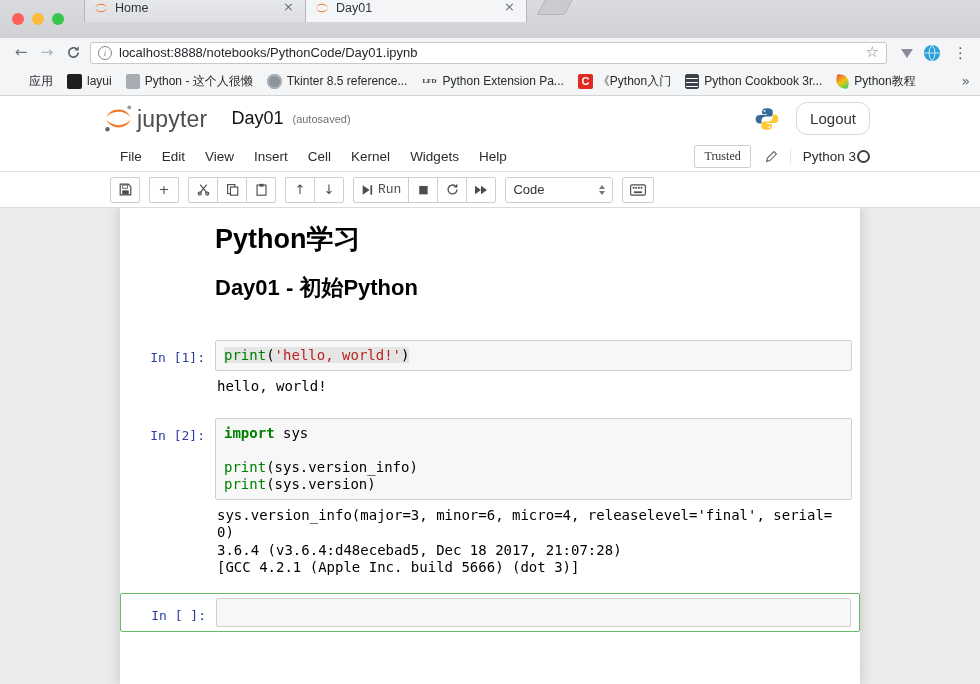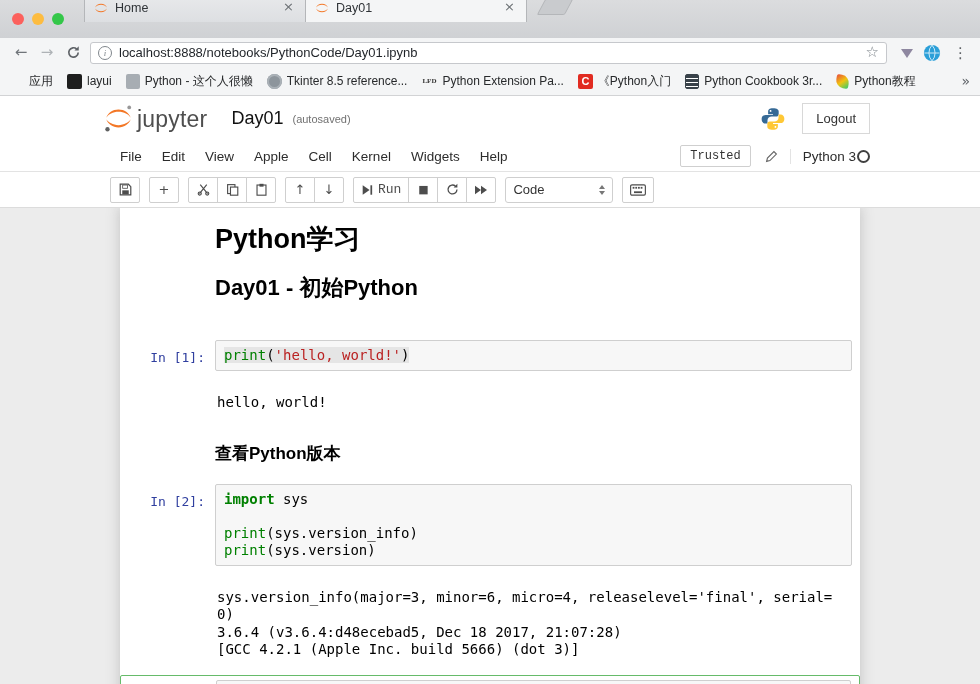--- a/index.html
+++ b/index.html
@@ -60,28 +60,28 @@
   .ic-feather { width:13px; height:13px; border-radius:2px 8px 2px 8px; background:linear-gradient(135deg,#e84c3d 0%,#f1c40f 50%,#2ecc71 100%); transform:rotate(10deg); }
   .bk-more { margin-left:8px; color:#5f6368; font-size:14px; flex:none; }
 
   
   .jp-header { height:45px; display:flex; align-items:center; padding:0 110px 0 104px; background:#fff; flex:none; }
   .jp-logo { display:flex; align-items:flex-end; gap:4px; }
   .jp-word { font-size:23px; color:#4e4e4e; letter-spacing:.2px; line-height:1; padding-bottom:2px; }
   .nb-title { margin-left:24px; font-size:18px; color:#111; }
   .autosave { margin-left:9px; font-size:11px; color:#717171; }
   .hdr-right { margin-left:auto; display:flex; align-items:center; gap:16px; }
-  .logout-btn { background:#fff; border:1px solid #d8d8d8; border-radius:0; padding:7px 13px; font-size:13px; color:#333; font-family:inherit; }
+  .logout-btn { background:#fff; border:1px solid #d8d8d8; border-radius:11px; padding:7px 13px; font-size:15px; color:#333; font-family:inherit; }
 
   
   .jp-menubar { height:31px; border-bottom:1px solid #e3e3e3; display:flex; align-items:center; padding:0 110px 0 112px; flex:none; background:#fff; }
   .menu-item { padding:0 10px; font-size:13.5px; color:#2c2c2c; }
   .menu-item:first-child { padding-left:8px; }
   .mb-right { margin-left:auto; display:flex; align-items:center; }
-  .trusted-btn { border:1px solid #cfcfcf; background:#fff; border-radius:2px; padding:3px 9px; font-size:12px; color:#333; font-family:Liberation Mono, monospace; }
+  .trusted-btn { border:1px solid #cfcfcf; background:#fff; border-radius:2px; padding:3px 9px; font-size:12px; color:#333; font-family:Liberation Serif, serif; }
   .mode-ind { margin:0 12px 0 14px; display:flex; }
   .kernel-ind { display:flex; align-items:center; gap:1px; border-left:1px solid #e3e3e3; padding-left:12px; }
   .kernel-name { font-size:13.5px; color:#2c2c2c; }
   .kernel-status { width:13px; height:13px; border:2px solid #404040; border-radius:50%; }
 
   
   .jp-toolbar { height:35px; display:flex; align-items:center; gap:9px; padding:0 110px; flex:none; background:#fff; }
   .tb-group { display:flex; }
   .tb-btn { height:26px; min-width:30px; padding:0 7px; background:#fff; border:1px solid #cfcfcf;
             display:flex; align-items:center; justify-content:center; gap:5px; color:#4d4d4d; font-size:13px; font-family:Liberation Mono, monospace; }
@@ -110,21 +110,21 @@
   .md-body h1 { font-size:27px; line-height:31px; margin:4px 0; color:#000; font-weight:bold; }
   .md-body h2 { font-size:22px; line-height:25px; margin:8px 0 4px; color:#000; font-weight:bold; }
   .md-body h3 { font-size:17px; line-height:20px; margin:20px 0 2px; color:#000; font-weight:bold; }
   .input-area { border:1px solid #cfcfcf; border-radius:2px; background:#f7f7f7; padding:6px 8px; min-height:29px; }
   .cm-line { font-family:"DejaVu Sans Mono","Liberation Mono",monospace; font-size:14px; line-height:17px; white-space:pre; color:#000; }
   .cm-line.blank { height:17px; }
   .tok-kw { color:#008000; font-weight:bold; }
   .tok-builtin { color:#008000; }
   .tok-str { color:#BA2121; }
   .sel-hl { background:#e5e5e5; }
-  .output-row { padding:7px 0 4px 2px;margin-top:16px; }
+  .output-row { padding:7px 0 4px 2px; }
   pre.output-text { font-family:"DejaVu Sans Mono","Liberation Mono",monospace; font-size:14px; line-height:17.5px; color:#000; white-space:pre; }
   .cell.edit-selected { border:1px solid #66BB6A; border-radius:2px; margin-top:8px; }
 </style>
 </head>
 <body>
 
 <div class="tabstrip">
   <div class="traffic">
     <span class="light red"></span>
     <span class="light yellow"></span>
@@ -241,21 +241,21 @@
       <path fill="#FFC836" d="M24.2 44c6.9 0 8.8-3 8.8-6.1V33h-9v-1.5h13.4c4.2 0 7.6-2.5 7.6-7.7 0-5.3-3-8.2-7-8.2h-3.8v5.6c0 4.5-3.6 7.4-8 7.4h-8.1c-3 0-4.6 2.1-4.6 4.8v4.5c0 3.5 2.6 6.1 10.7 6.1zm4.3-3.6c-.9 0-1.7-.8-1.7-1.7s.8-1.7 1.7-1.7 1.7.8 1.7 1.7-.8 1.7-1.7 1.7z"></path>
     </svg>
     <button class="logout-btn">Logout</button>
   </div>
 </div>
 
 <div class="jp-menubar">
   <span class="menu-item">File</span>
   <span class="menu-item">Edit</span>
   <span class="menu-item">View</span>
-  <span class="menu-item">Apple</span>
+  <span class="menu-item">Insert</span>
   <span class="menu-item">Cell</span>
   <span class="menu-item">Kernel</span>
   <span class="menu-item">Widgets</span>
   <span class="menu-item">Help</span>
   <div class="mb-right">
     <button class="trusted-btn">Trusted</button>
     <span class="mode-ind">
       <svg width="13" height="13" viewBox="0 0 16 16">
           <path d="M2 14l1-4 8-8 3 3-8 8z" fill="none" stroke="#666" stroke-width="1.4"></path>
         </svg>
@@ -376,26 +376,20 @@
       <div class="cell-inner">
         <div class="input-area">
           <div class="cm-line"><span class="sel-hl"><span class="tok-builtin">print</span><span>(</span><span class="tok-str">'hello, world!'</span><span>)</span></span></div>
         </div>
         <div class="output-row">
           <pre class="output-text">hello, world!</pre>
         </div>
       </div>
     </div>
 
-    <div class="cell md-cell">
-      <div class="prompt-col"></div>
-      <div class="cell-inner md-body">
-        <h3>查看Python版本</h3>
-      </div>
-    </div>
 
     <div class="cell code-cell">
       <div class="prompt-col">In [2]:</div>
       <div class="cell-inner">
         <div class="input-area">
           <div class="cm-line"><span class="tok-kw">import</span><span> sys</span></div>
           <div class="cm-line blank"></div>
           <div class="cm-line"><span class="tok-builtin">print</span><span>(sys.version_info)</span></div>
           <div class="cm-line"><span class="tok-builtin">print</span><span>(sys.version)</span></div>
         </div>

